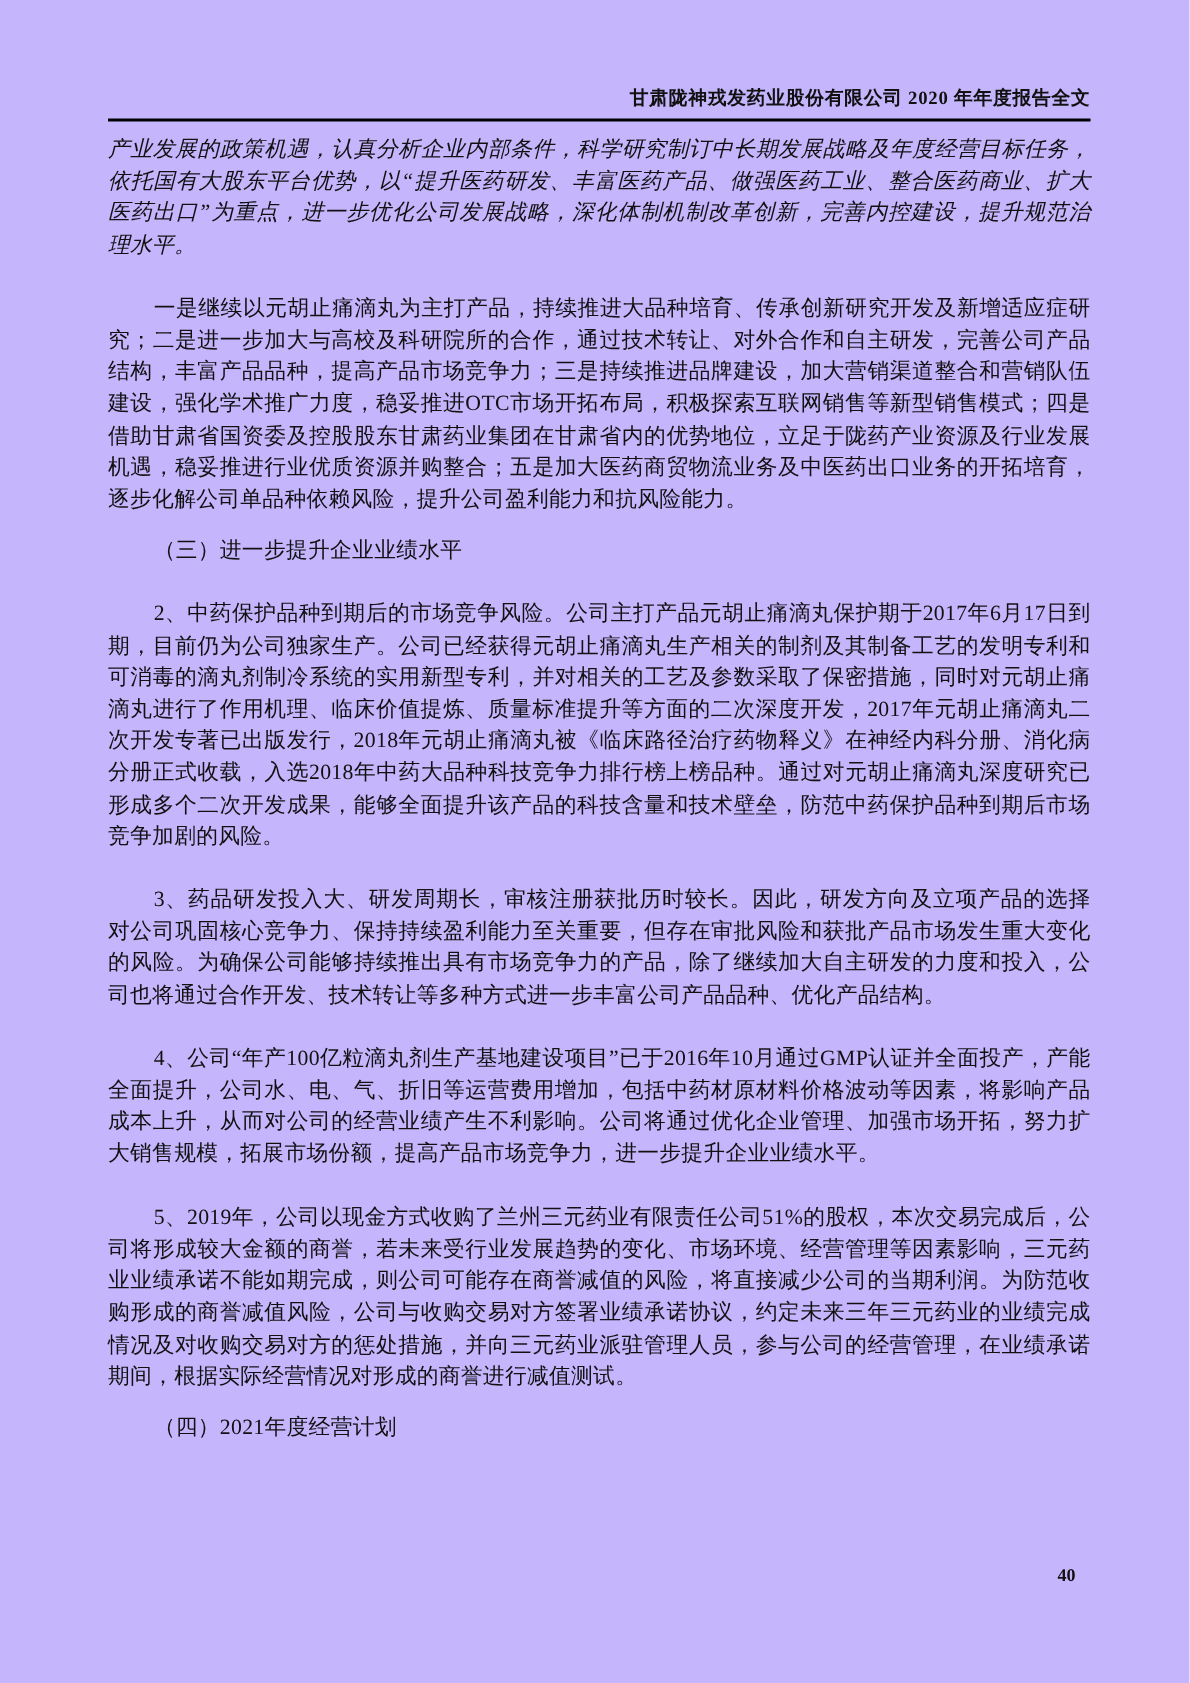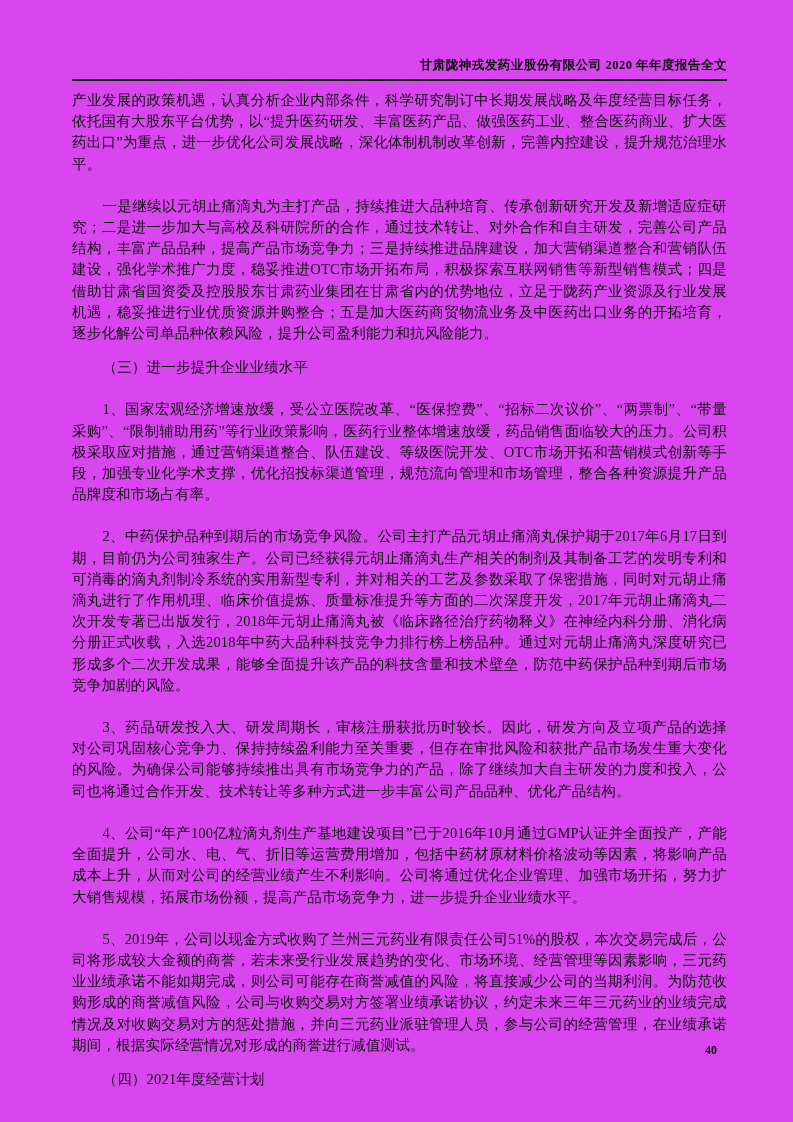--- a/index.html
+++ b/index.html
@@ -5,21 +5,21 @@
   html, body {
     margin: 0;
     padding: 0;
     background: #ffffff;
   }
   .page {
     position: relative;
     width: 793px;
     height: 1122px;
     margin: 0 auto;
-    background: #d946ef;
+    background: #c4b5fd;
     font-family: "Liberation Serif", "DejaVu Serif", serif;
     color: #111111;
     overflow: hidden;
   }
   .report-header {
     position: absolute;
     left: 72px;
     right: 66px;
     top: 57px;
     text-align: right;
@@ -43,20 +43,21 @@
   .doc-content p {
     margin: 0;
   }
   .doc-content p.para {
     margin-top: 21px;
     text-indent: 2.1em;
   }
   .doc-content p.para.no-indent {
     margin-top: 0;
     text-indent: 0;
+    font-style: italic;
   }
   .doc-content p.heading {
     margin-top: 13px;
     margin-bottom: 13px;
     text-indent: 2.1em;
   }
   .page-number {
     position: absolute;
     right: 76px;
     bottom: 64px;
@@ -69,21 +70,20 @@
 <body>
 
 <div class="page">
 
   <div class="report-header">甘肃陇神戎发药业股份有限公司 2020 年年度报告全文</div>
 
   <div class="doc-content">
     <p class="para no-indent">产业发展的政策机遇，认真分析企业内部条件，科学研究制订中长期发展战略及年度经营目标任务，依托国有大股东平台优势，以“提升医药研发、丰富医药产品、做强医药工业、整合医药商业、扩大医药出口”为重点，进一步优化公司发展战略，深化体制机制改革创新，完善内控建设，提升规范治理水平。</p>
     <p class="para">一是继续以元胡止痛滴丸为主打产品，持续推进大品种培育、传承创新研究开发及新增适应症研究；二是进一步加大与高校及科研院所的合作，通过技术转让、对外合作和自主研发，完善公司产品结构，丰富产品品种，提高产品市场竞争力；三是持续推进品牌建设，加大营销渠道整合和营销队伍建设，强化学术推广力度，稳妥推进OTC市场开拓布局，积极探索互联网销售等新型销售模式；四是借助甘肃省国资委及控股股东甘肃药业集团在甘肃省内的优势地位，立足于陇药产业资源及行业发展机遇，稳妥推进行业优质资源并购整合；五是加大医药商贸物流业务及中医药出口业务的开拓培育，逐步化解公司单品种依赖风险，提升公司盈利能力和抗风险能力。</p>
     <p class="heading">（三）进一步提升企业业绩水平</p>
-    <p class="para">1、国家宏观经济增速放缓，受公立医院改革、“医保控费”、“招标二次议价”、“两票制”、“带量采购”、“限制辅助用药”等行业政策影响，医药行业整体增速放缓，药品销售面临较大的压力。公司积极采取应对措施，通过营销渠道整合、队伍建设、等级医院开发、OTC市场开拓和营销模式创新等手段，加强专业化学术支撑，优化招投标渠道管理，规范流向管理和市场管理，整合各种资源提升产品品牌度和市场占有率。</p>
     <p class="para">2、中药保护品种到期后的市场竞争风险。公司主打产品元胡止痛滴丸保护期于2017年6月17日到期，目前仍为公司独家生产。公司已经获得元胡止痛滴丸生产相关的制剂及其制备工艺的发明专利和可消毒的滴丸剂制冷系统的实用新型专利，并对相关的工艺及参数采取了保密措施，同时对元胡止痛滴丸进行了作用机理、临床价值提炼、质量标准提升等方面的二次深度开发，2017年元胡止痛滴丸二次开发专著已出版发行，2018年元胡止痛滴丸被《临床路径治疗药物释义》在神经内科分册、消化病分册正式收载，入选2018年中药大品种科技竞争力排行榜上榜品种。通过对元胡止痛滴丸深度研究已形成多个二次开发成果，能够全面提升该产品的科技含量和技术壁垒，防范中药保护品种到期后市场竞争加剧的风险。</p>
     <p class="para">3、药品研发投入大、研发周期长，审核注册获批历时较长。因此，研发方向及立项产品的选择对公司巩固核心竞争力、保持持续盈利能力至关重要，但存在审批风险和获批产品市场发生重大变化的风险。为确保公司能够持续推出具有市场竞争力的产品，除了继续加大自主研发的力度和投入，公司也将通过合作开发、技术转让等多种方式进一步丰富公司产品品种、优化产品结构。</p>
     <p class="para">4、公司“年产100亿粒滴丸剂生产基地建设项目”已于2016年10月通过GMP认证并全面投产，产能全面提升，公司水、电、气、折旧等运营费用增加，包括中药材原材料价格波动等因素，将影响产品成本上升，从而对公司的经营业绩产生不利影响。公司将通过优化企业管理、加强市场开拓，努力扩大销售规模，拓展市场份额，提高产品市场竞争力，进一步提升企业业绩水平。</p>
     <p class="para">5、2019年，公司以现金方式收购了兰州三元药业有限责任公司51%的股权，本次交易完成后，公司将形成较大金额的商誉，若未来受行业发展趋势的变化、市场环境、经营管理等因素影响，三元药业业绩承诺不能如期完成，则公司可能存在商誉减值的风险，将直接减少公司的当期利润。为防范收购形成的商誉减值风险，公司与收购交易对方签署业绩承诺协议，约定未来三年三元药业的业绩完成情况及对收购交易对方的惩处措施，并向三元药业派驻管理人员，参与公司的经营管理，在业绩承诺期间，根据实际经营情况对形成的商誉进行减值测试。</p>
     <p class="heading">（四）2021年度经营计划</p>
   </div>
 
   <div class="page-number">40</div>
 
 </div>

